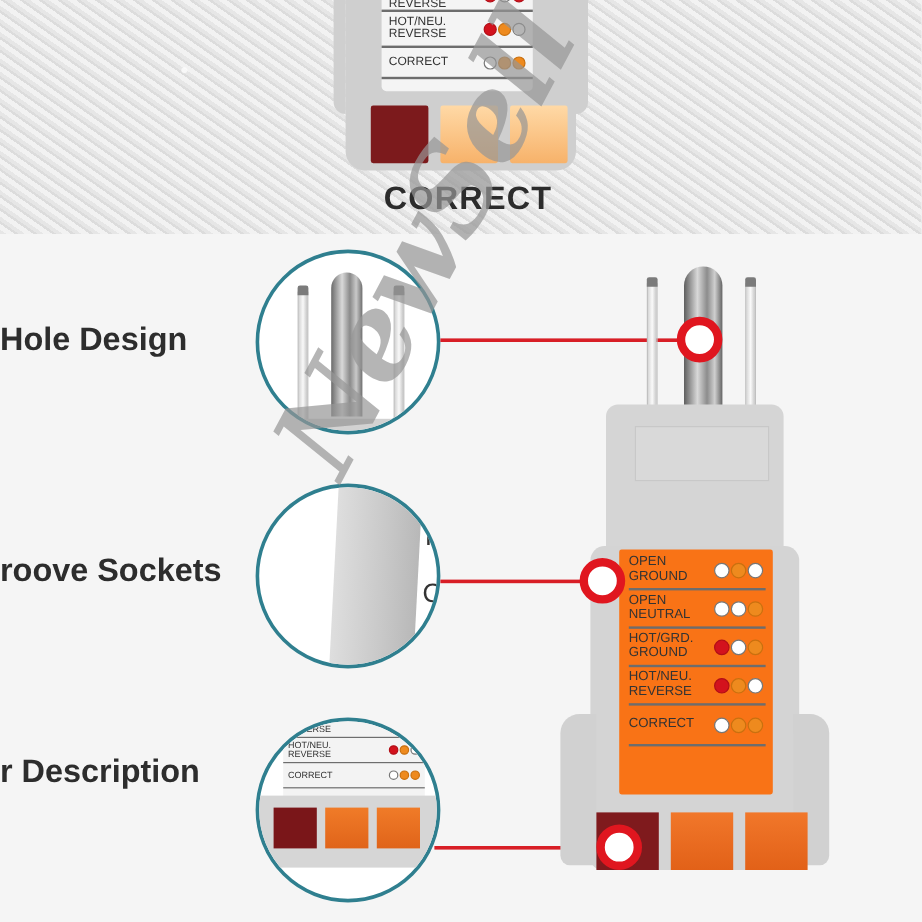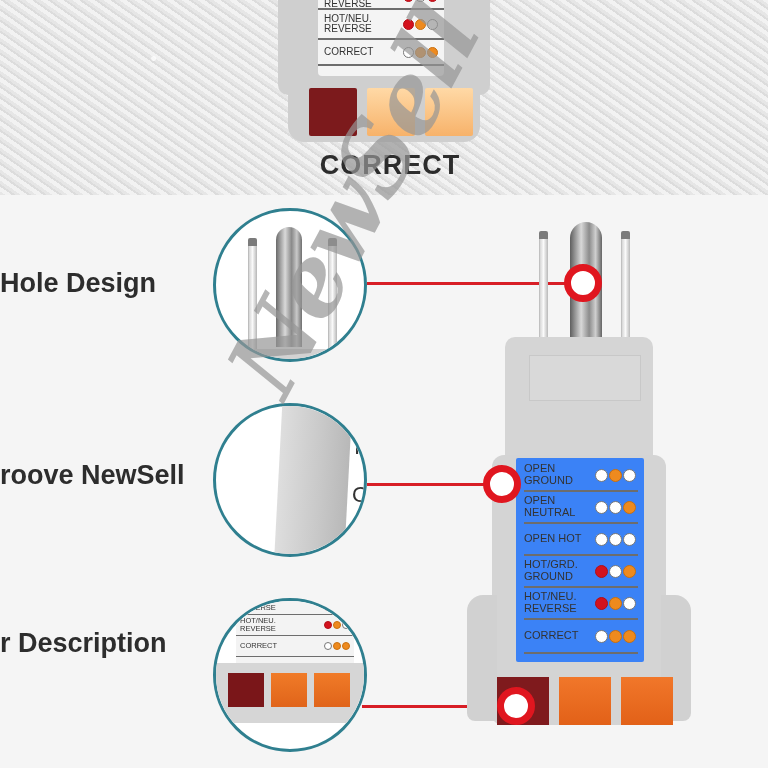--- a/index.html
+++ b/index.html
@@ -130,21 +130,21 @@
   .device-body::before {
     content: ""; position: absolute; left: -25px; top: 140px; width: 30px; height: 126px;
     background: #d1d1d1; border-radius: 16px 0 0 8px;
   }
   .device-body::after {
     content: ""; position: absolute; right: -25px; top: 140px; width: 30px; height: 126px;
     background: #d1d1d1; border-radius: 0 16px 8px 0;
   }
   .main-label-card {
     position: absolute; left: 516px; top: 458px; width: 128px; height: 204px;
-    background: #3b82f6; border-radius: 2px; padding: 2px 6px 0 8px; z-index: 2;
+    background: #f97316; border-radius: 2px; padding: 2px 6px 0 8px; z-index: 2;
   }
   .main-label-card .legend-row { height: 32px; font-size: 11px; padding-right: 2px; }
   .main-label-card .legend-row:last-child { height: 34px; }
   .main-label-card .dot { width: 13px; height: 13px; }
   .main-btns { position: absolute; left: 497px; top: 677px; display: flex; gap: 10px; z-index: 2; }
   .main-btn { width: 52px; height: 48px; }
   .main-btn.red { background: #7f1a1d; }
   .main-btn.orange { background: linear-gradient(#f1772a, #e26118); }
 
   
@@ -191,21 +191,21 @@
     <div class="top-buttons">
       <div class="top-btn red"></div>
       <div class="top-btn lit"></div>
       <div class="top-btn lit"></div>
     </div>
   </div>
   <div class="top-caption">CORRECT</div>
 </section>
 
 <div class="feature-label" style="top:268px">Hole Design</div>
-<div class="feature-label" style="top:460px">roove NewSell</div>
+<div class="feature-label" style="top:460px">roove Sockets</div>
 <div class="feature-label" style="top:628px">r Description</div>
 
 <div class="zoom-circle" style="left:213px;top:208px">
   <div class="c1-prong-side" style="left:32px"></div>
   <div class="c1-prong-mid"></div>
   <div class="c1-prong-side" style="left:112px"></div>
   <div class="c1-base"></div>
 </div>
 <div class="callout-line" style="left:367px;top:282px;width:205px"></div>
 
@@ -276,28 +276,20 @@
   <div class="legend-row">
     <span class="lbl">OPEN
 NEUTRAL</span>
     <span class="dots">
       <span class="dot"></span>
         <span class="dot"></span>
         <span class="dot orange"></span>
     </span>
   </div>
   <div class="legend-row">
-    <span class="lbl">OPEN HOT</span>
-    <span class="dots">
-      <span class="dot"></span>
-        <span class="dot"></span>
-        <span class="dot"></span>
-    </span>
-  </div>
-  <div class="legend-row">
     <span class="lbl">HOT/GRD.
 GROUND</span>
     <span class="dots">
       <span class="dot red"></span>
         <span class="dot"></span>
         <span class="dot orange"></span>
     </span>
   </div>
   <div class="legend-row">
     <span class="lbl">HOT/NEU.

